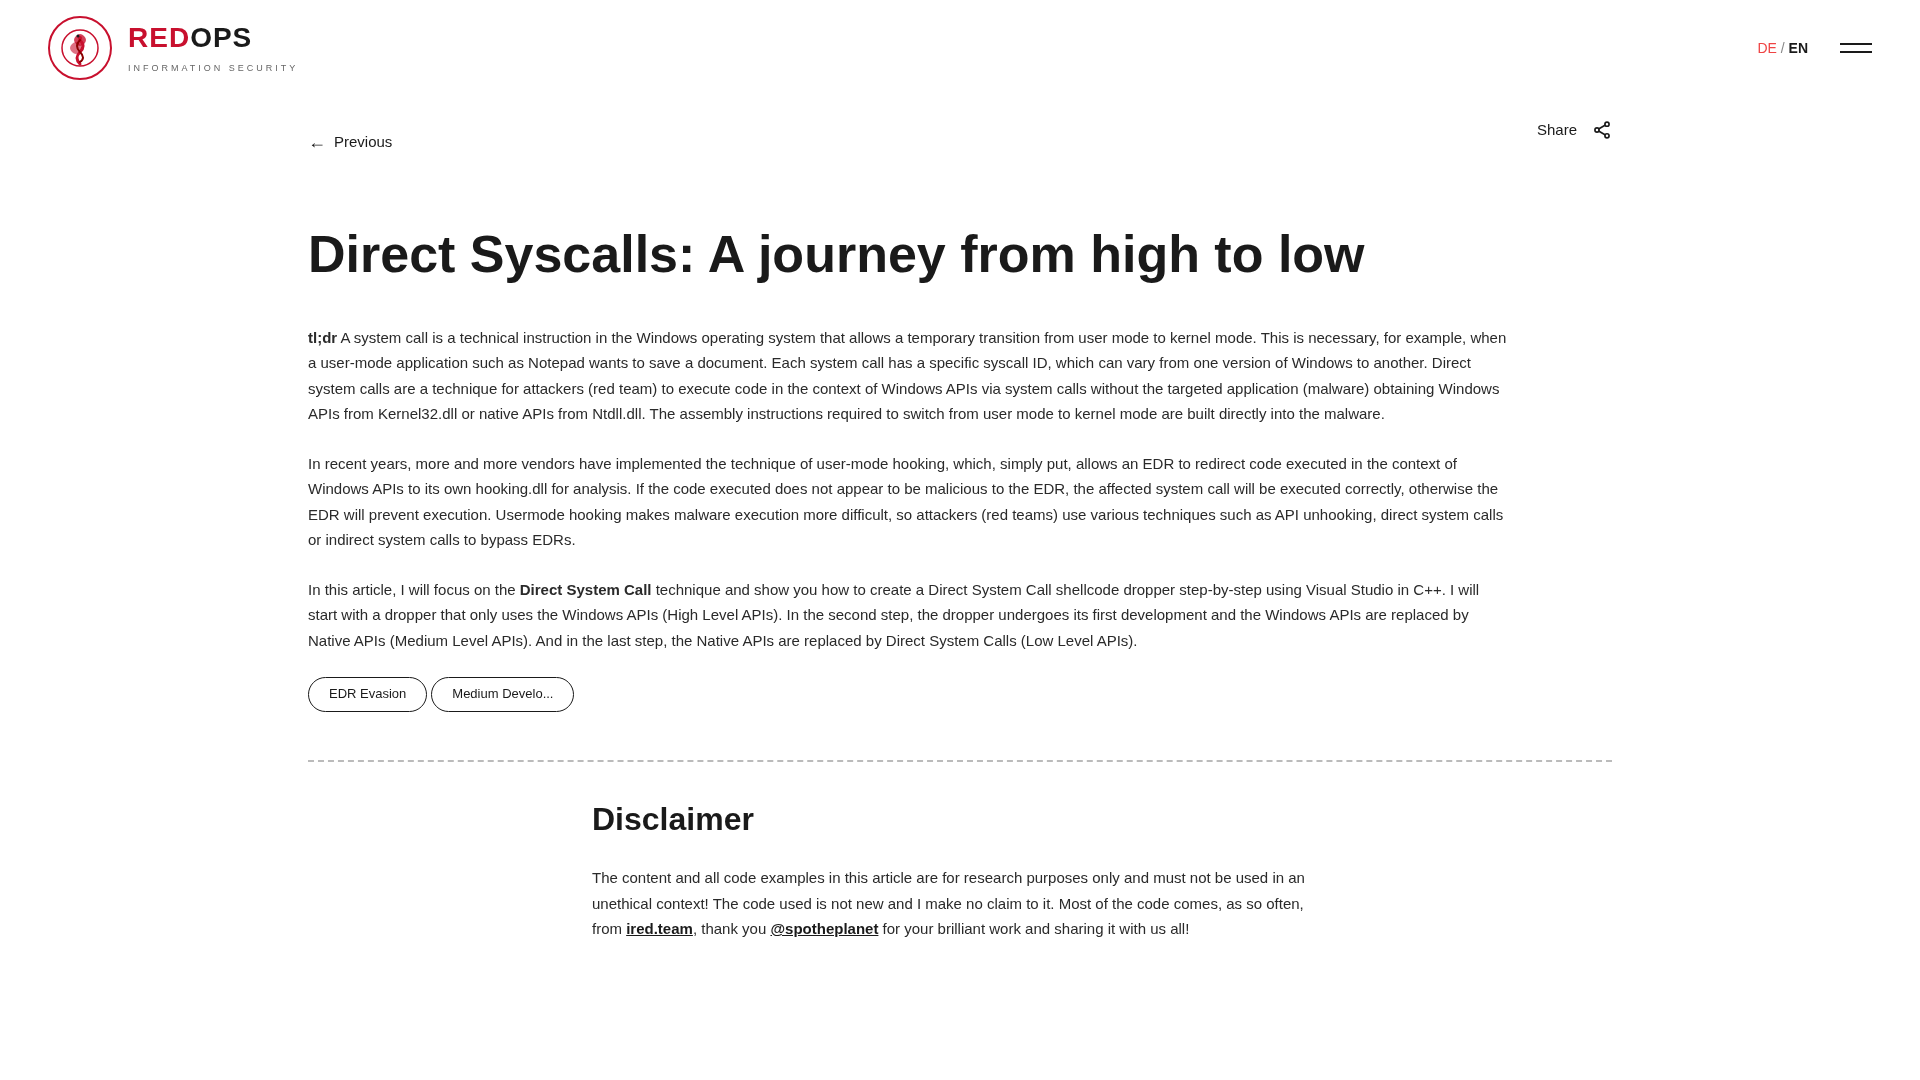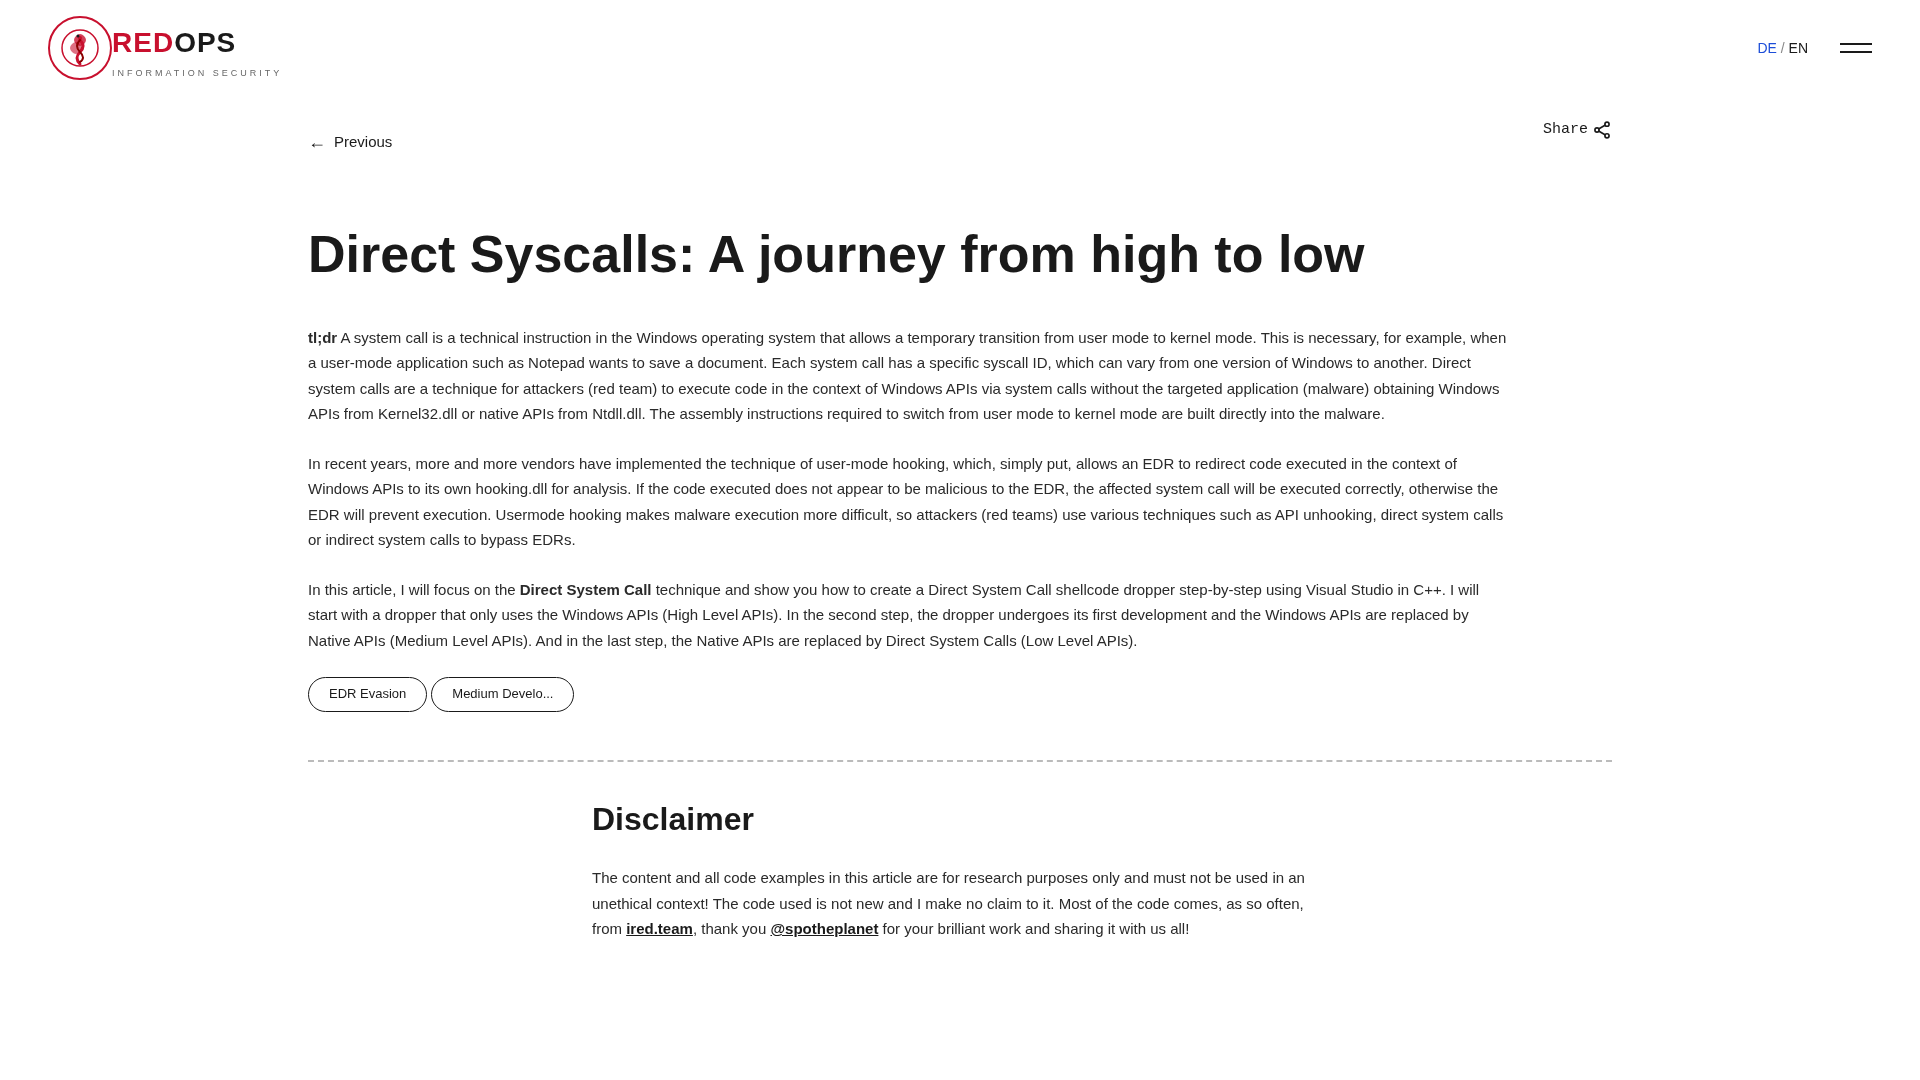--- a/index.html
+++ b/index.html
@@ -20,22 +20,22 @@
     .navbar {
       display: flex;
       align-items: center;
       justify-content: space-between;
       padding: 16px 48px;
       border-bottom: none;
     }
 
     .logo-area {
       display: flex;
-      align-items: flex-end;
-      gap: 0;
+      align-items: flex-start;
+      gap: 16px;
     }
 
     .logo-circle {
       width: 64px;
       height: 64px;
       border-radius: 50%;
       border: 2px solid #c8102e;
       display: flex;
       align-items: center;
       justify-content: center;
@@ -80,21 +80,21 @@
       gap: 32px;
     }
 
     .lang-switcher {
       font-size: 14px;
       color: #888;
     }
 
     .lang-switcher .active-lang {
       color: #1a1a1a;
-      font-weight: 400;
+      font-weight: 700;
     }
 
     .hamburger {
       display: flex;
       flex-direction: column;
       gap: 6px;
       cursor: pointer;
     }
 
     .hamburger span {
@@ -124,27 +124,26 @@
     }
 
     .previous-btn .arrow {
       font-size: 18px;
     }
 
     
     .share-area {
       display: flex;
       align-items: center;
-      gap: 4px;
+      gap: 15px;
       float: right;
       margin-top: -48px;
       font-size: 15px;
       color: #1a1a1a;
       cursor: pointer;
-      font-family: Liberation Mono, monospace;
     }
 
     .top-nav-row {
       display: flex;
       justify-content: space-between;
       align-items: center;
       margin-bottom: 24px;
     }
 
     
@@ -268,21 +267,21 @@
     <div class="logo-text">
       <div class="logo-brand">
         <span class="red">RED</span><span class="ops">OPS</span>
       </div>
       <div class="logo-subtitle">INFORMATION SECURITY</div>
     </div>
   </div>
 
   <div class="nav-right">
     <div class="lang-switcher">
-      <span style="color:#1d4ed8; cursor:pointer;">DE</span><span> / </span><span class="active-lang">EN</span>
+      <span style="color:#ef4444; cursor:pointer;">DE</span><span> / </span><span class="active-lang">EN</span>
     </div>
     <div class="hamburger">
       <span></span>
       <span></span>
     </div>
   </div>
 </nav>
 
 <div class="main-content">
 

